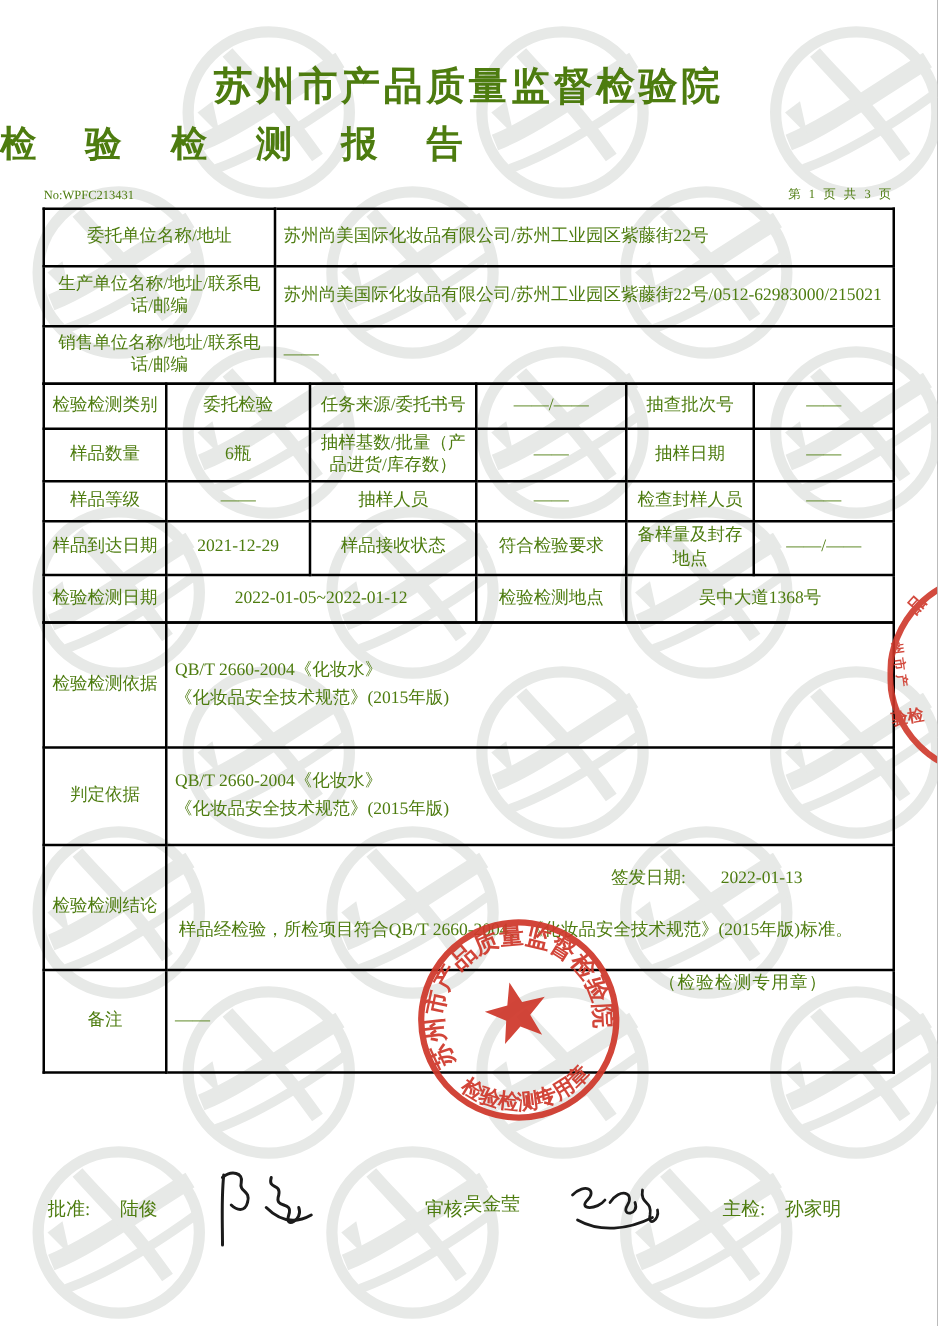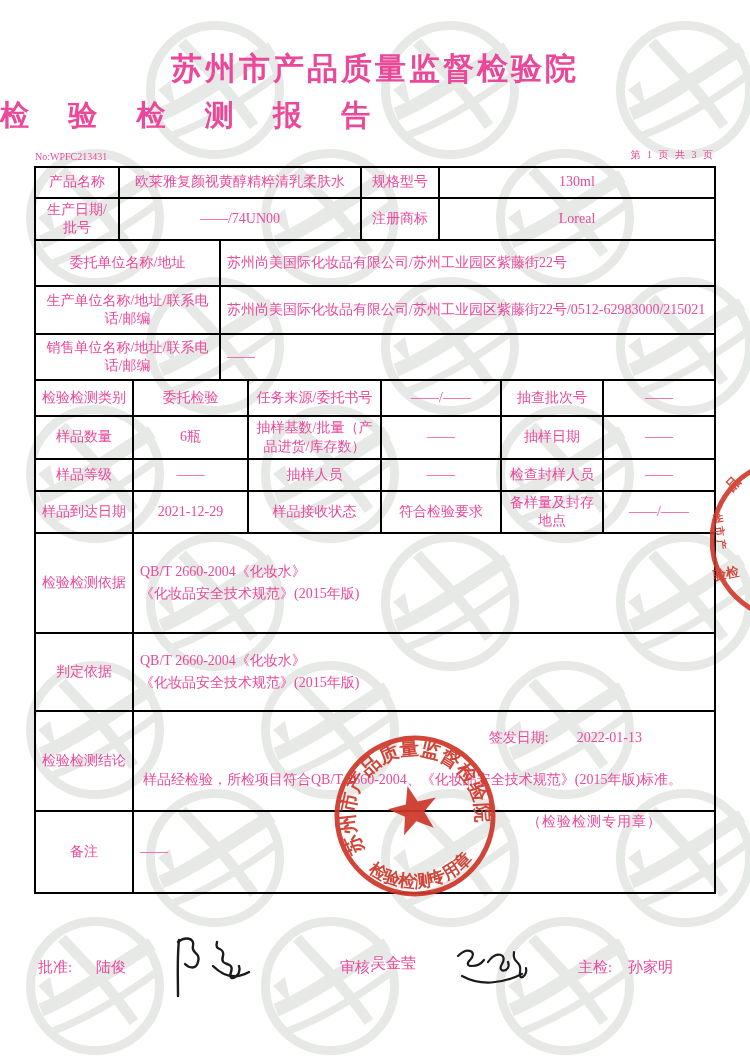--- a/index.html
+++ b/index.html
@@ -3,21 +3,21 @@
 <meta charset="utf-8">
 <style>
   html,body { margin:0; padding:0; background:#888; }
   .page {
     position: relative;
     width: 750px; height: 1061px;
     margin: 0 auto;
     background: #ffffff;
     overflow: hidden;
     font-family: "Liberation Serif", "DejaVu Serif", serif;
-    color: #ec4899;
+    color: #4d7c0f;
   }
   
   #wm-layer { position:absolute; inset:0; z-index:0; pointer-events:none; }
   #wm-layer svg { position:absolute; color:#e7e9e7; }
 
   .content { position:relative; z-index:1; }
 
   .institute {
     margin: 0; padding-top: 48px;
     text-align: center;
@@ -181,42 +181,20 @@
 
   <div class="content">
     <h1 class="institute">苏州市产品质量监督检验院</h1>
     <h2 class="report-title">检 验 检 测 报 告</h2>
 
     <div class="meta-line">
       <span class="no">No:WPFC213431</span>
       <span class="pages">第 1 页 共 3 页</span>
     </div>
 
-    <table class="rpt">
-      <colgroup>
-          <col style="width:84px">
-          <col style="width:242px">
-          <col style="width:78px">
-          <col style="width:276px">
-        </colgroup>
-      <tbody>
-          <tr style="height:31px">
-        <td class="lbl">产品名称</td>
-        <td class="val-c">欧莱雅复颜视黄醇精粹清乳柔肤水</td>
-        <td class="lbl">规格型号</td>
-        <td class="val-c">130ml</td>
-      </tr>
-      <tr style="height:35px">
-        <td class="lbl">生产日期/批号</td>
-        <td class="val-c">——/74UN00</td>
-        <td class="lbl">注册商标</td>
-        <td class="val-c">Loreal</td>
-      </tr>
-    </tbody>
-      </table>
 
     <table class="rpt">
       <colgroup>
           <col style="width:185px">
           <col style="width:495px">
         </colgroup>
       <tbody>
           <tr style="height:46px">
         <td class="lbl">委托单位名称/地址</td>
         <td class="val-l">苏州尚美国际化妆品有限公司/苏州工业园区紫藤街22号</td>
@@ -266,20 +244,26 @@
         <td class="lbl">检查封样人员</td>
         <td class="val-c">——</td>
       </tr>
       <tr style="height:38px">
         <td class="lbl">样品到达日期</td>
         <td class="val-c">2021-12-29</td>
         <td class="lbl">样品接收状态</td>
         <td class="val-c">符合检验要求</td>
         <td class="lbl">备样量及封存地点</td>
         <td class="val-c">——/——</td>
+      </tr>
+      <tr style="height:38px">
+        <td class="lbl">检验检测日期</td>
+        <td class="val-c" colspan="2">2022-01-05~2022-01-12</td>
+        <td class="lbl">检验检测地点</td>
+        <td class="val-c" colspan="2">吴中大道1368号</td>
       </tr>
     </tbody>
       </table>
 
     <table class="rpt">
       <colgroup>
           <col style="width:98px">
           <col style="width:582px">
         </colgroup>
       <tbody>

